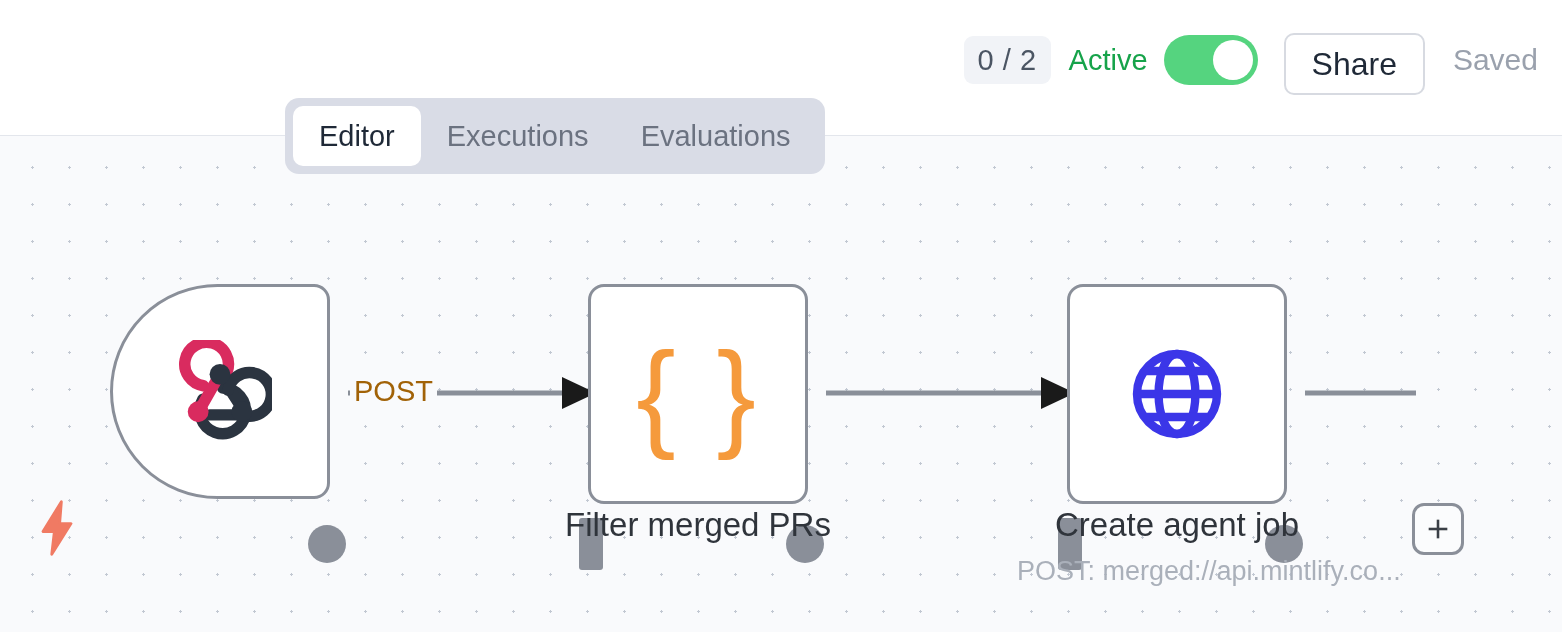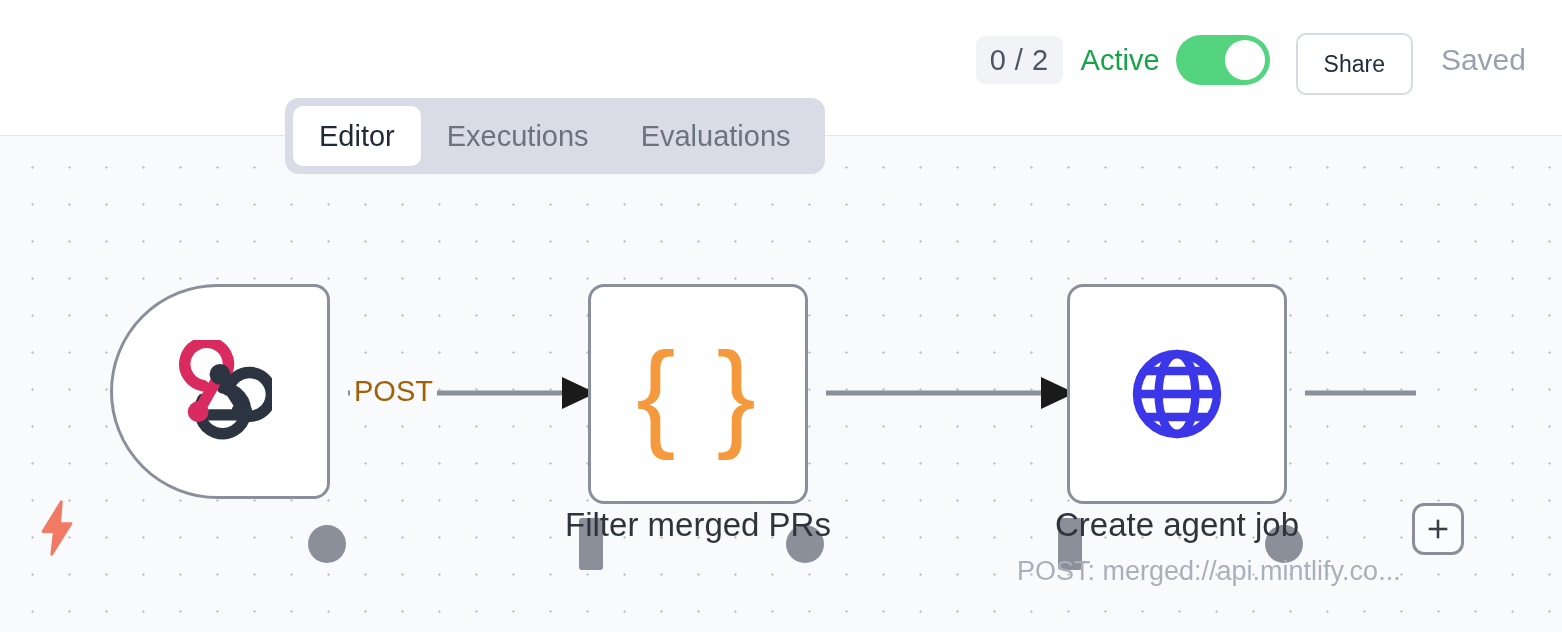--- a/index.html
+++ b/index.html
@@ -25,21 +25,21 @@
     position: absolute;
     left: 0; top: 0;
     width: 1562px;
     height: 135px;
     background: #ffffff;
     z-index: 30;
   }
 
   .header-right {
     position: absolute;
-    right: 36px;
+    right: 24px;
     top: 28px;
     display: flex;
     align-items: center;
     gap: 16px;
     height: 64px;
   }
 
   .count-badge {
     display: flex;
     align-items: center;
@@ -85,21 +85,21 @@
     display: flex;
     align-items: center;
     justify-content: center;
     height: 62px;
     padding: 0 26px;
     margin-left: 10px;
     border: 2px solid #d7dae1;
     border-radius: 10px;
     background: #ffffff;
     color: #1f2937;
-    font-size: 23px;
+    font-size: 32px;
     cursor: pointer;
     white-space: nowrap;
     margin-top: 8px;
   }
 
   .saved-text {
     color: #9aa1ad;
     font-size: 30px;
     margin-left: 12px;
     white-space: nowrap;

